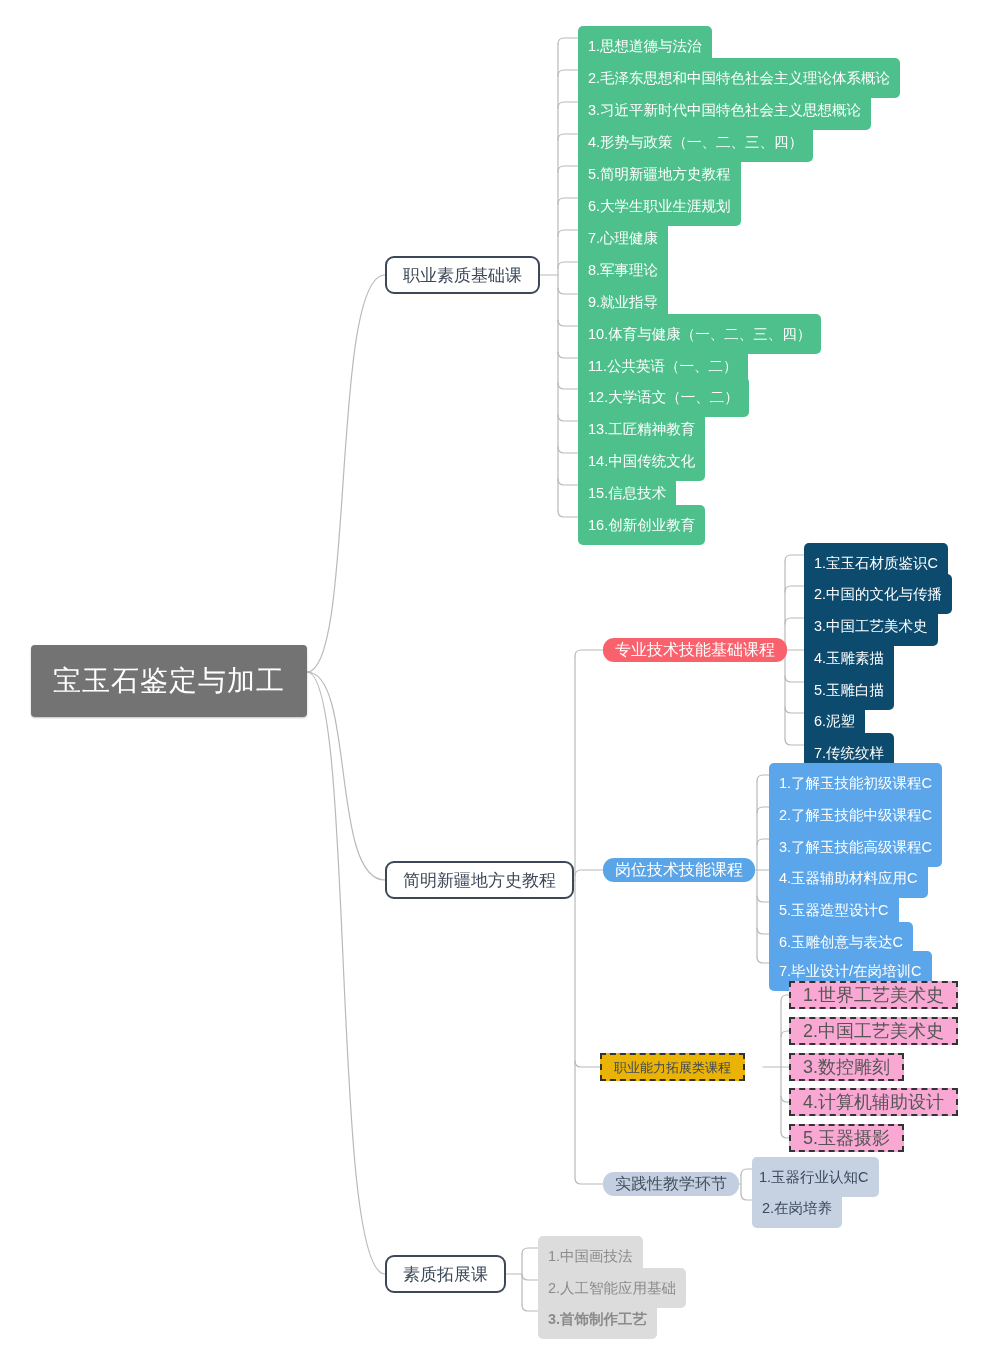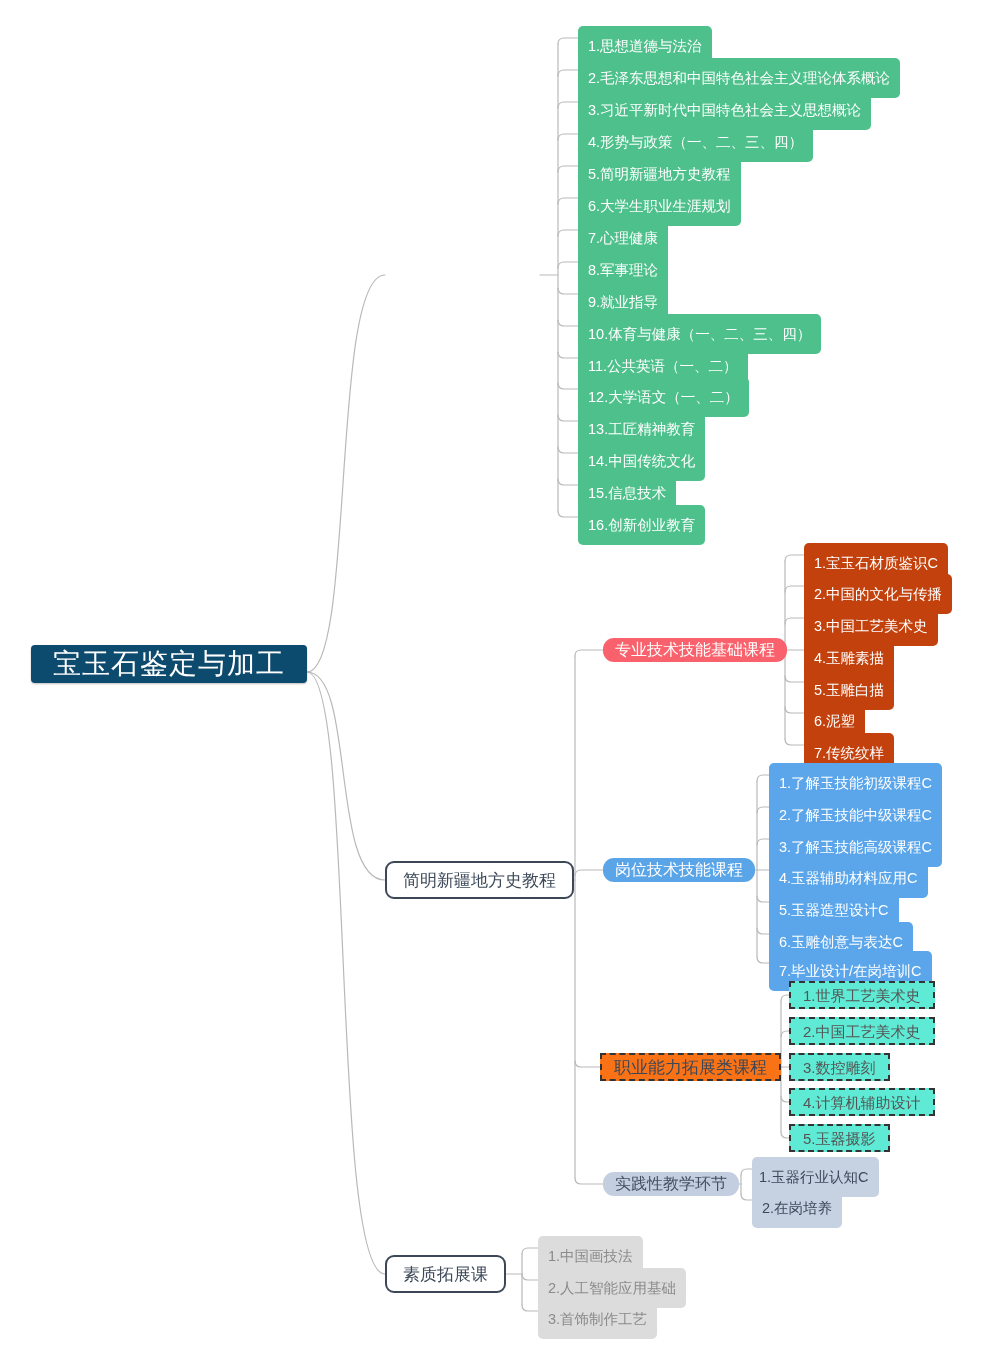--- a/index.html
+++ b/index.html
@@ -28,26 +28,26 @@
     position: absolute;
     box-sizing: border-box;
     white-space: nowrap;
     display: flex;
     align-items: center;
     line-height: 1;
   }
 
   
   .n-root {
-    background: #0c4a6e;
+    background: #737373;
     color: #ffffff;
     border-radius: 4px;
     font-size: 28px;
     padding: 0 22px;
-    height: 38px;
+    height: 72px;
     letter-spacing: 1px;
     box-shadow: 0 1px 2px rgba(0,0,0,0.25);
   }
 
   
   .n-branch {
     background: #ffffff;
     color: #3c4858;
     border: 2px solid #3c4858;
     border-radius: 9px;
@@ -61,49 +61,49 @@
     color: #ffffff;
     border-radius: 11px;
     font-size: 16px;
     padding: 0 12px;
     height: 24px;
   }
   .n-cat.red   { background: #f9616c; }
   .n-cat.blue  { background: #5aa4e8; }
   .n-cat.slate { background: #c3cfe0; color: #41505f; }
   .n-cat.dash {
-    background: #f97316;
+    background: #eab308;
     color: #3c4858;
     border: 2px dashed #333333;
     border-radius: 0;
     height: 28px;
-    font-size: 17px;
+    font-size: 13px;
     padding: 0 12px;
   }
 
   
   .n-leaf {
     color: #ffffff;
     border-radius: 5px;
     font-size: 14.5px;
     padding: 0 10px;
     height: 40px;
   }
   .n-leaf.green { background: #4ec08c; }
-  .n-leaf.red   { background: #c2410c; text-align: right; }
+  .n-leaf.red   { background: #0c4a6e; text-align: right; }
   .n-leaf.blue  { background: #5ba6ea; }
   .n-leaf.slate { background: #c6d1e1; color: #3b4a5a; }
   .n-leaf.gray  { background: #dcdcdc; color: #8b8b8b; }
   .n-leaf.dash {
-    background: #5eead4;
+    background: #f9a8d4;
     color: #555555;
     border: 2px dashed #333333;
     border-radius: 0;
     height: 28px;
-    font-size: 15px;
+    font-size: 18px;
     padding: 0 12px;
   }
 </style>
 </head>
 <body>
 
 <div id="canvas">
 
   <svg id="links" viewBox="0 0 989 1346" xmlns="http://www.w3.org/2000/svg">
       <path d="M 307 672 C 355.36 672 330.4 275 385 275" fill="none" stroke="#b9b9b9" stroke-width="1.2" stroke-linecap="round" stroke-linejoin="round"></path>
@@ -164,20 +164,21 @@
       <path d="M 741 1194 Q 741 1200 747 1200 H 752" fill="none" stroke="#b9b9b9" stroke-width="1.2" stroke-linecap="round" stroke-linejoin="round"></path>
       <path d="M 506 1274 H 522" fill="none" stroke="#b9b9b9" stroke-width="1.2" stroke-linecap="round" stroke-linejoin="round"></path>
       <path d="M 522 1254 V 1305" fill="none" stroke="#b9b9b9" stroke-width="1.2" stroke-linecap="round" stroke-linejoin="round"></path>
       <path d="M 522 1254 Q 522 1248 528 1248 H 538" fill="none" stroke="#b9b9b9" stroke-width="1.2" stroke-linecap="round" stroke-linejoin="round"></path>
       <path d="M 522 1274 Q 522 1280 528 1280 H 538" fill="none" stroke="#b9b9b9" stroke-width="1.2" stroke-linecap="round" stroke-linejoin="round"></path>
       <path d="M 522 1305 Q 522 1311 528 1311 H 538" fill="none" stroke="#b9b9b9" stroke-width="1.2" stroke-linecap="round" stroke-linejoin="round"></path>
     </svg>
 
   <div class="node n-root" style="left:31px; top:645px;">宝玉石鉴定与加工</div>
 
+  <div class="node n-branch" style="left:385px; top:256px;">职业素质基础课</div>
 
   <div class="node n-leaf green" style="left:578px; top:26px;">1.思想道德与法治</div>
   <div class="node n-leaf green" style="left:578px; top:58px;">2.毛泽东思想和中国特色社会主义理论体系概论</div>
   <div class="node n-leaf green" style="left:578px; top:90px;">3.习近平新时代中国特色社会主义思想概论</div>
   <div class="node n-leaf green" style="left:578px; top:122px;">4.形势与政策（一、二、三、四）</div>
   <div class="node n-leaf green" style="left:578px; top:154px;">5.简明新疆地方史教程</div>
   <div class="node n-leaf green" style="left:578px; top:186px;">6.大学生职业生涯规划</div>
   <div class="node n-leaf green" style="left:578px; top:218px;">7.心理健康</div>
   <div class="node n-leaf green" style="left:578px; top:250px;">8.军事理论</div>
   <div class="node n-leaf green" style="left:578px; top:282px;">9.就业指导</div>
@@ -216,15 +217,15 @@
   <div class="node n-leaf dash" style="left:789px; top:1088px;">4.计算机辅助设计</div>
   <div class="node n-leaf dash" style="left:789px; top:1124px;">5.玉器摄影</div>
 
   <div class="node n-cat slate" style="left:603px; top:1172px;">实践性教学环节</div>
   <div class="node n-leaf slate" style="left:752px; top:1157px;padding-left:7px;">1.玉器行业认知C</div>
   <div class="node n-leaf slate" style="left:752px; top:1188px;">2.在岗培养</div>
 
   <div class="node n-branch" style="left:385px; top:1255px;">素质拓展课</div>
   <div class="node n-leaf gray" style="left:538px; top:1236px;">1.中国画技法</div>
   <div class="node n-leaf gray" style="left:538px; top:1268px;">2.人工智能应用基础</div>
-  <div class="node n-leaf gray" style="left:538px; top:1299px;">3.首饰制作工艺</div>
+  <div class="node n-leaf gray" style="left:538px; top:1299px;font-weight:bold;">3.首饰制作工艺</div>
 
 </div>
 
 </body></html>

